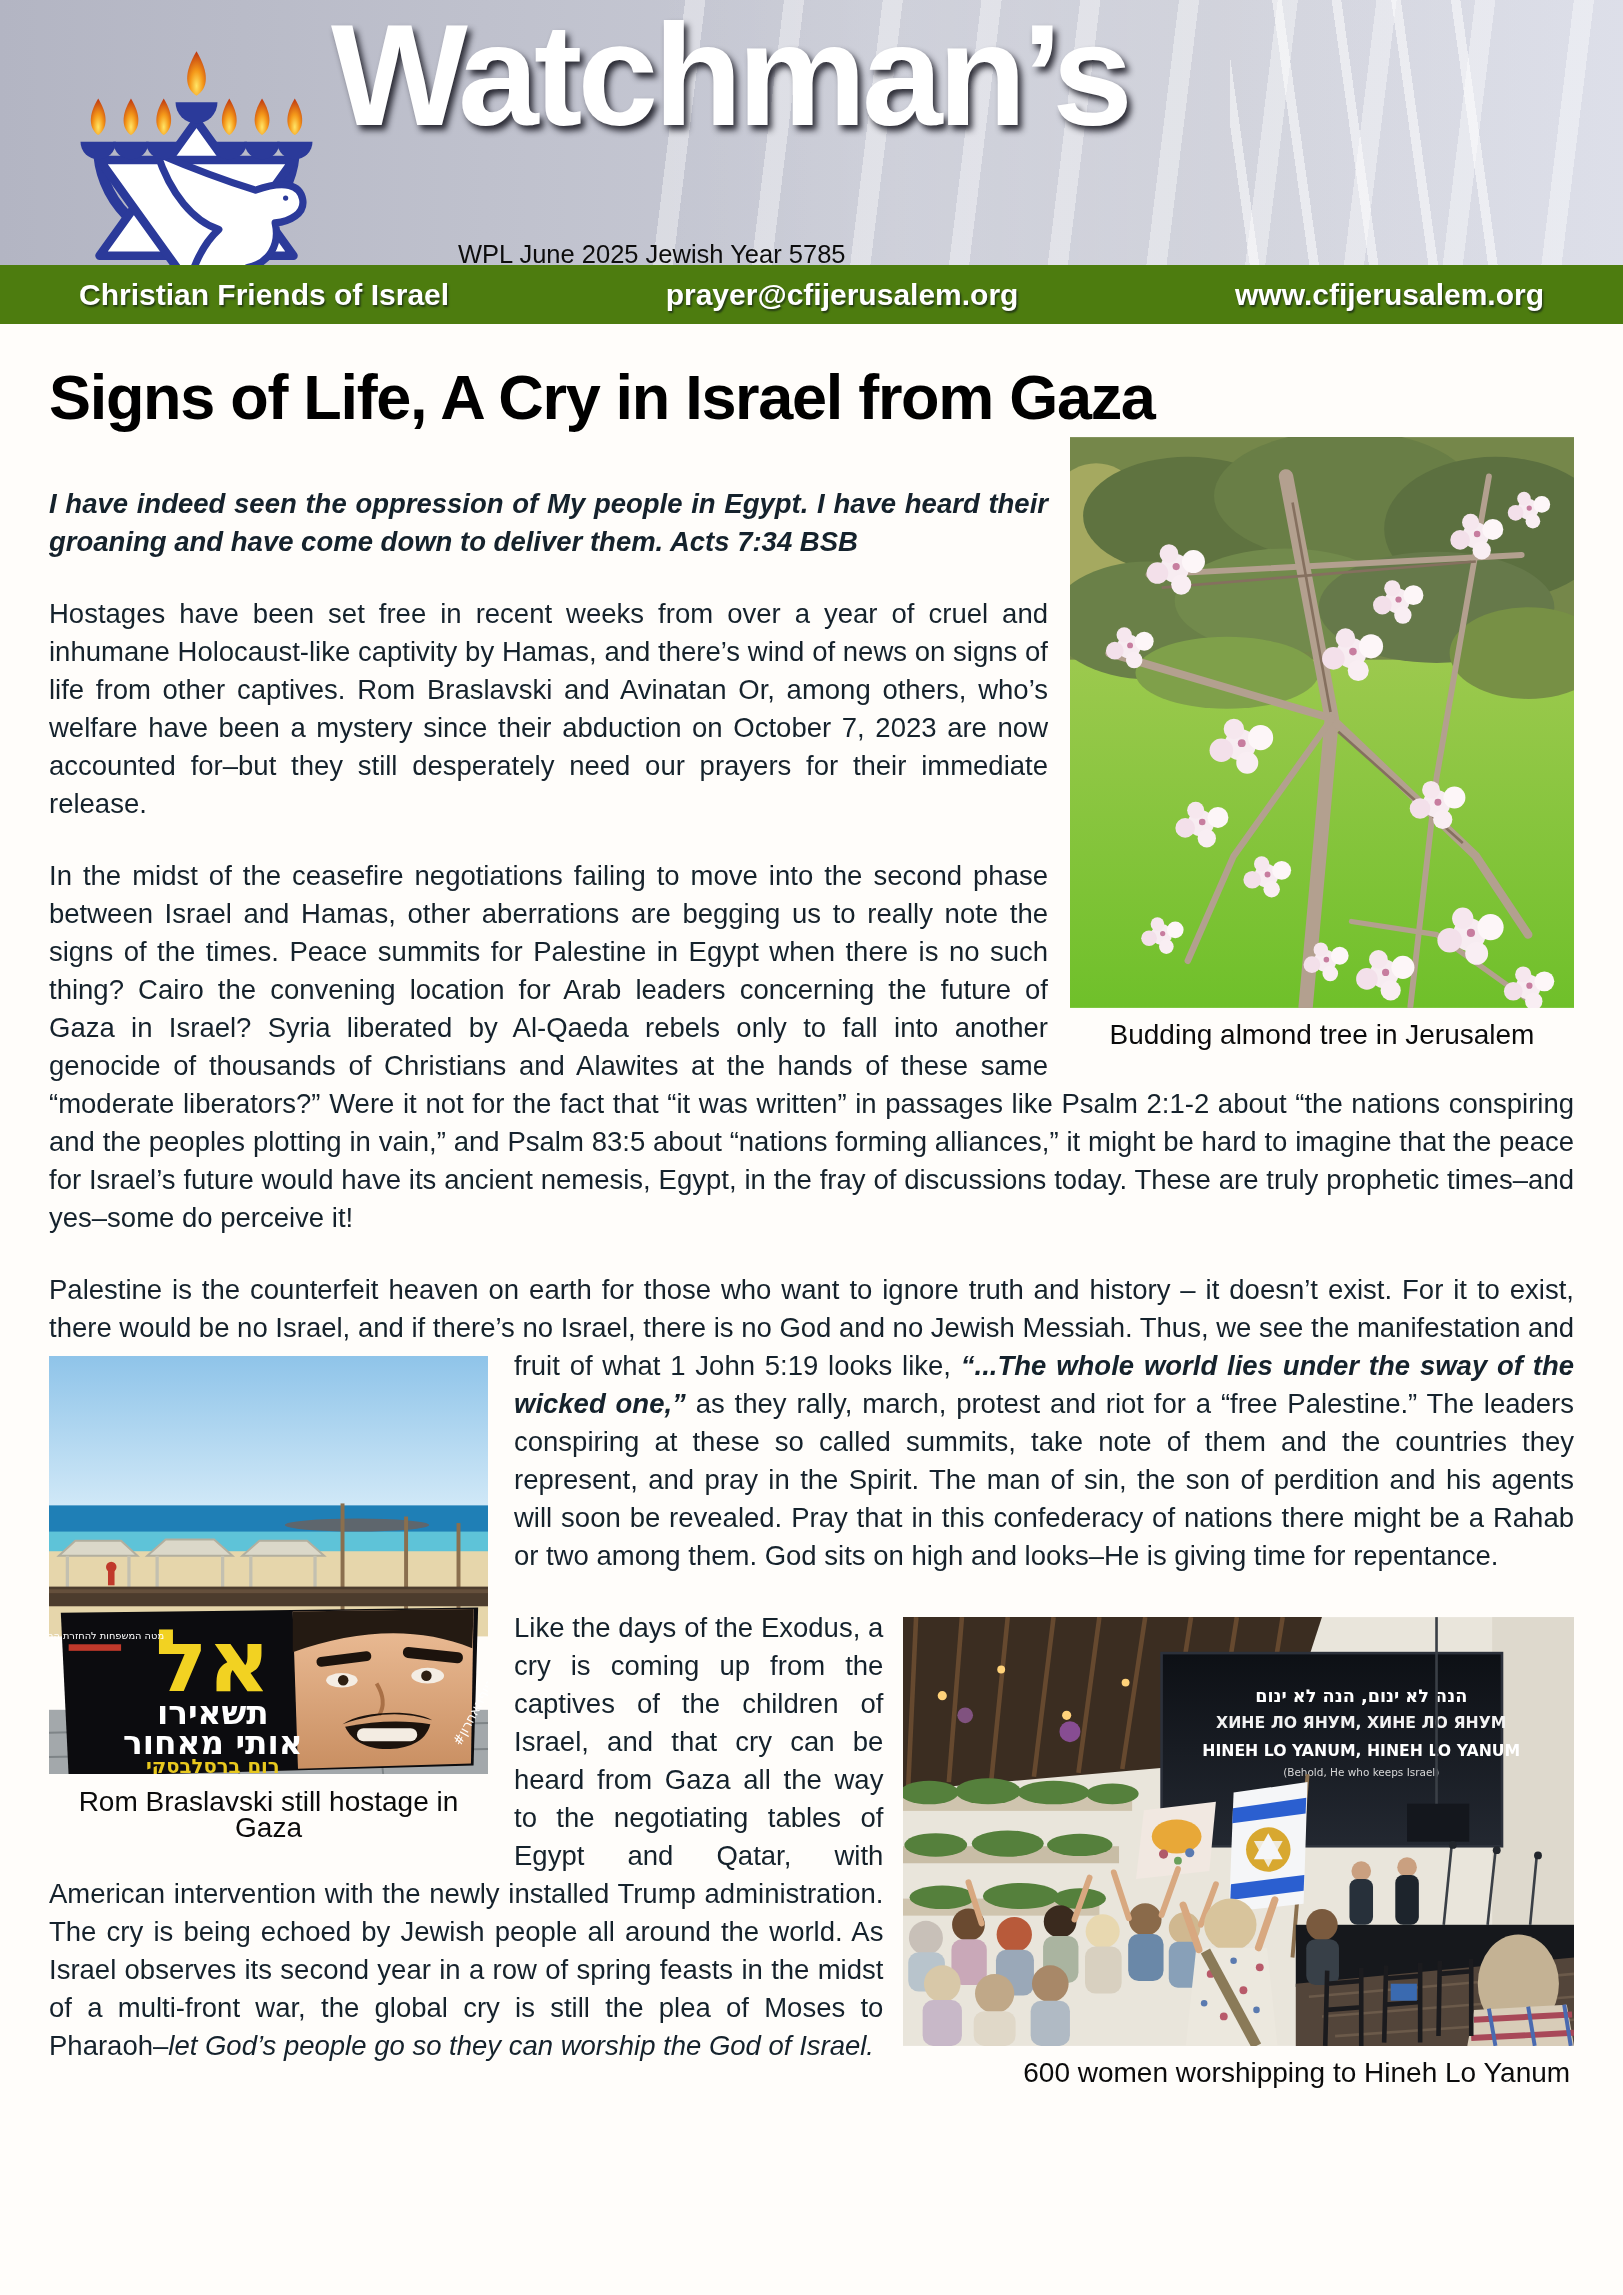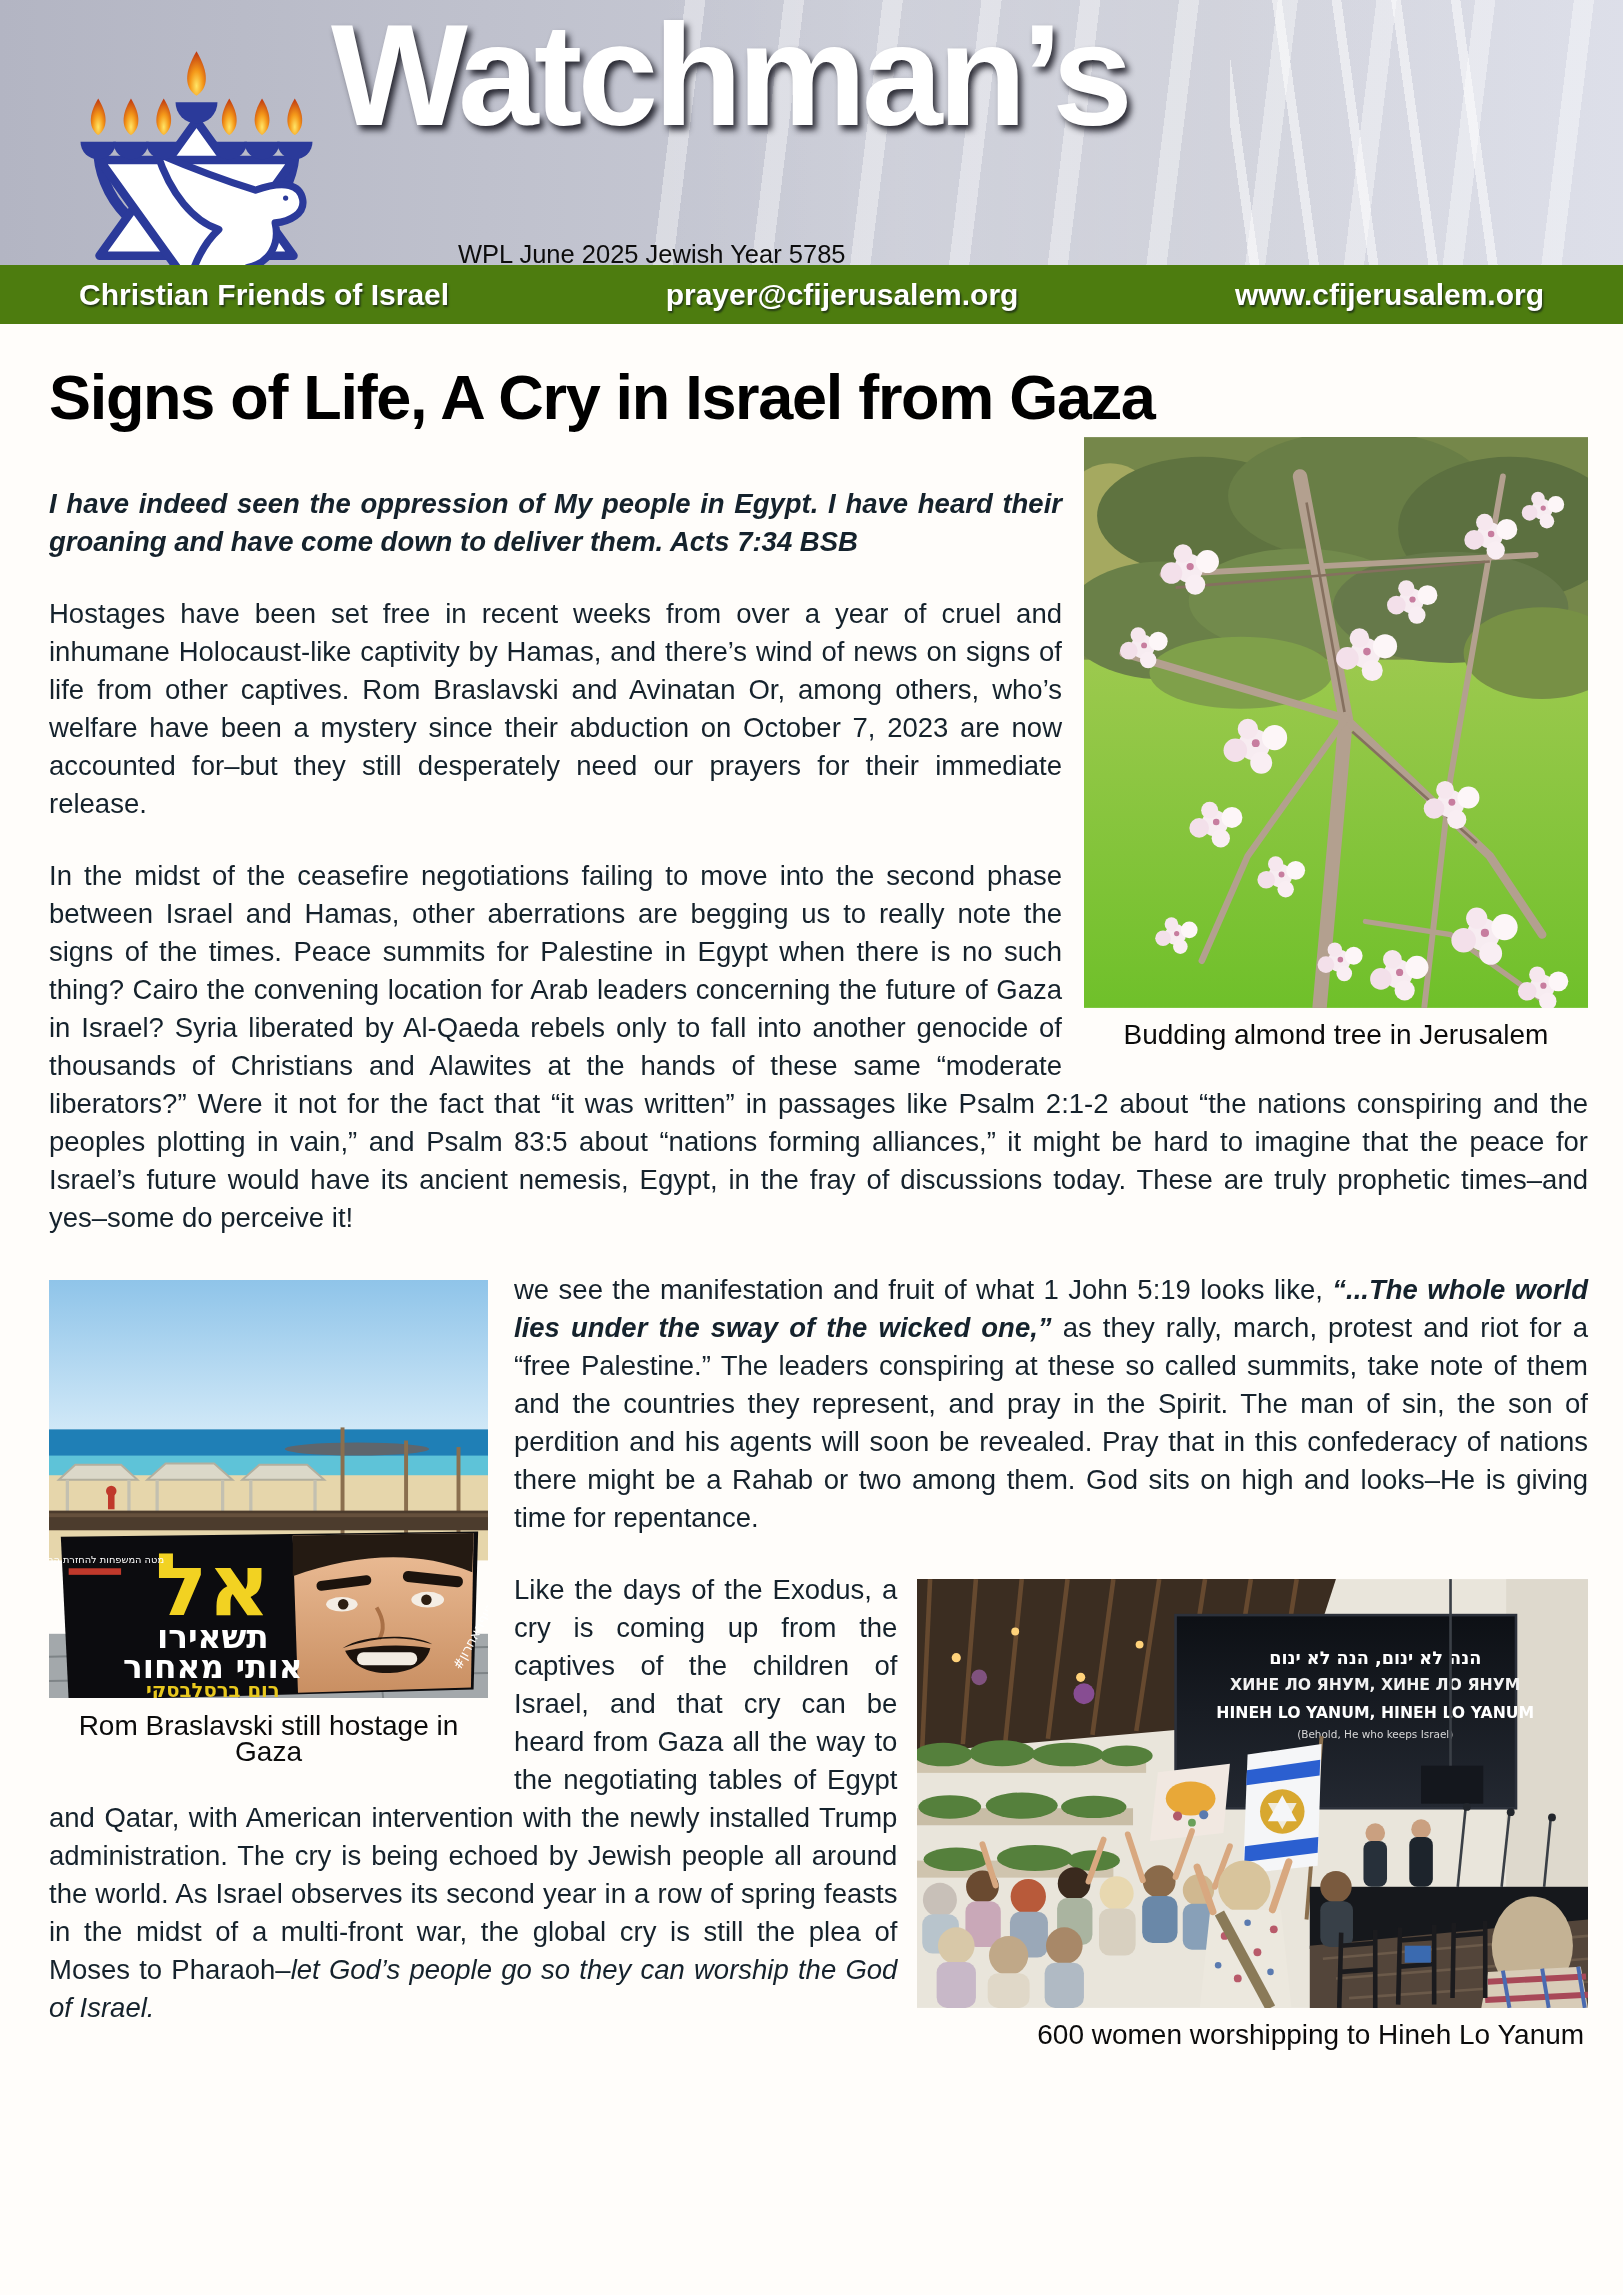--- a/index.html
+++ b/index.html
@@ -18,21 +18,21 @@
   .t-watchman{position:absolute;left:331px;top:-7.9px;font-size:145px;font-weight:bold;letter-spacing:-4.6px;
        color:#ffffff;text-shadow:3.9px 4.6px 5.9px rgba(15,15,25,.85);white-space:nowrap;}
   .t-prayer{position:absolute;right:90px;top:189px;font-size:81px;font-weight:bold;font-style:italic;
        color:#d9402e;letter-spacing:-1.3px;text-shadow:1.3px 2px 3.3px rgba(130,40,25,.35);white-space:nowrap;}
   .t-wpl{position:absolute;left:458px;top:240px;font-size:25.5px;color:#0d0d0d;white-space:nowrap;}
   
   .bar{width:100%;height:59px;background:#4d7c0f;display:flex;align-items:center;
        justify-content:space-between;padding:0 79px;box-sizing:border-box;}
   .bar span{color:#ffffff;font-size:30px;font-weight:bold;text-shadow:1.3px 2px 2px rgba(0,0,25,.55);white-space:nowrap;}
   
-  .main{padding:0 35px 0 49px;}
+  .main{padding:0 49px 0 49px;}
   h1{margin:37px 0 0 0;font-size:63px;font-weight:bold;color:#000;letter-spacing:-1.3px;}
   p{margin:34px 0 0 0;font-size:27.5px;line-height:38px;color:#15222c;text-align:justify;}
   p.quote{margin-top:52px;font-weight:bold;font-style:italic;}
   .bq{font-weight:bold;font-style:italic;}
   .it{font-style:italic;}
   
   figure{margin:0;}
   .fig{display:block;}
   .fig .cap{display:block;font-size:28px;line-height:26px;color:#0b0b0b;margin-top:14.4px;
             font-style:normal;font-weight:normal;text-align:center;}
@@ -179,21 +179,21 @@
       </span>
       <span class="cap">Budding almond tree in Jerusalem</span>
     </figure>
 
     <p class="quote">I have indeed seen the oppression of My people in Egypt. I have heard their groaning and have come down to deliver them. Acts 7:34 BSB</p>
 
     <p>Hostages have been set free in recent weeks from over a year of cruel and inhumane Holocaust-like captivity by Hamas, and there’s wind of news on signs of life from other captives. Rom Braslavski and Avinatan Or, among others, who’s welfare have been a mystery since their abduction on October 7, 2023 are now accounted for–but they still desperately need our prayers for their immediate release.</p>
 
     <p>In the midst of the ceasefire negotiations failing to move into the second phase between Israel and Hamas, other aberrations are begging us to really note the signs of the times. Peace summits for Palestine in Egypt when there is no such thing? Cairo the convening location for Arab leaders concerning the future of Gaza in Israel? Syria liberated by Al-Qaeda rebels only to fall into another genocide of thousands of Christians and Alawites at the hands of these same “moderate liberators?” Were it not for the fact that “it was written” in passages like Psalm 2:1-2 about “the nations conspiring and the peoples plotting in vain,” and Psalm 83:5 about “nations forming alliances,” it might be hard to imagine that the peace for Israel’s future would have its ancient nemesis, Egypt, in the fray of discussions today. These are truly prophetic times–and yes–some do perceive it!</p>
 
-    <p><span class="fig fig-rom">
+    <p><span>Palestine is the counterfeit heaven on earth for those who want to ignore truth and history – it doesn’t exist. For it to exist, there would be no Israel, and if there’s no Israel, there is no God and no Jewish Messiah. Thus,</span><span class="fig fig-rom">
           <span class="ph">
         <svg viewBox="0 0 670 638" width="439" height="418" style="font-size:42px">
           <defs>
             <linearGradient id="sky" x1="0" y1="0" x2="0" y2="1">
               <stop offset="0%" stop-color="#8fc4e9"></stop>
                   <stop offset="100%" stop-color="#d9edf9"></stop>
             </linearGradient>
             <linearGradient id="skin" x1="0" y1="0" x2="0" y2="1">
               <stop offset="0%" stop-color="#eec09a"></stop>
                   <stop offset="100%" stop-color="#c98f62"></stop>

